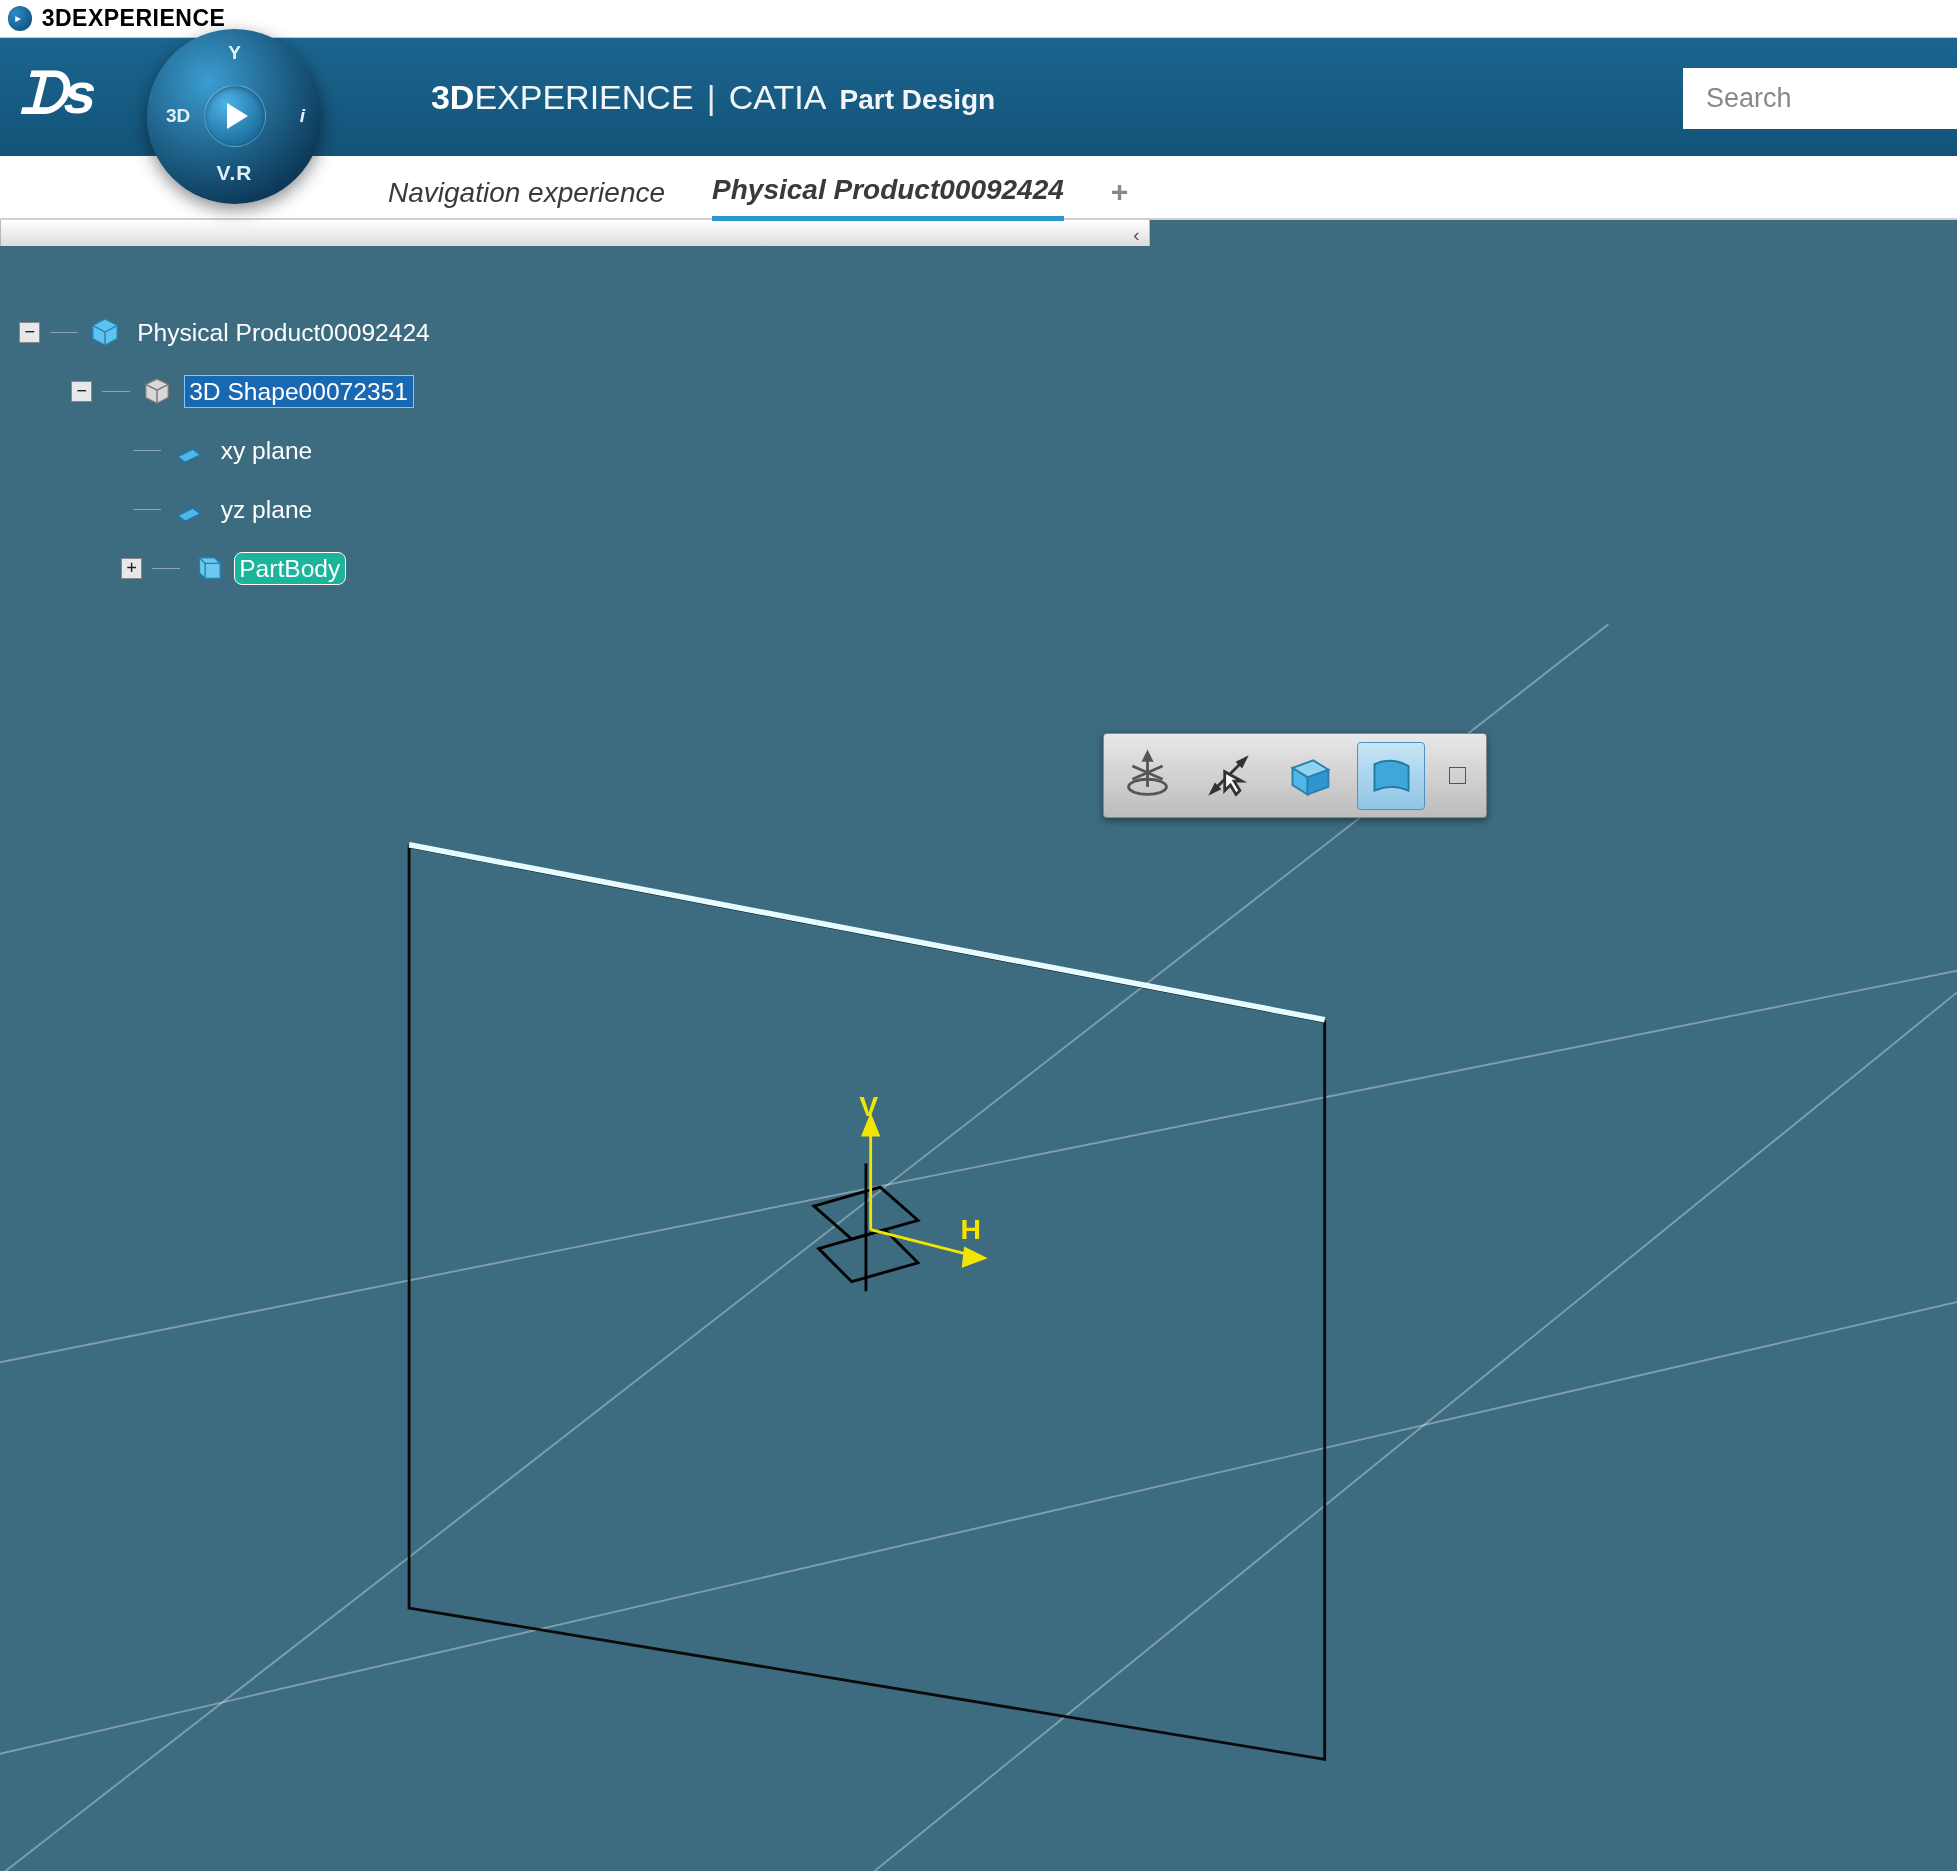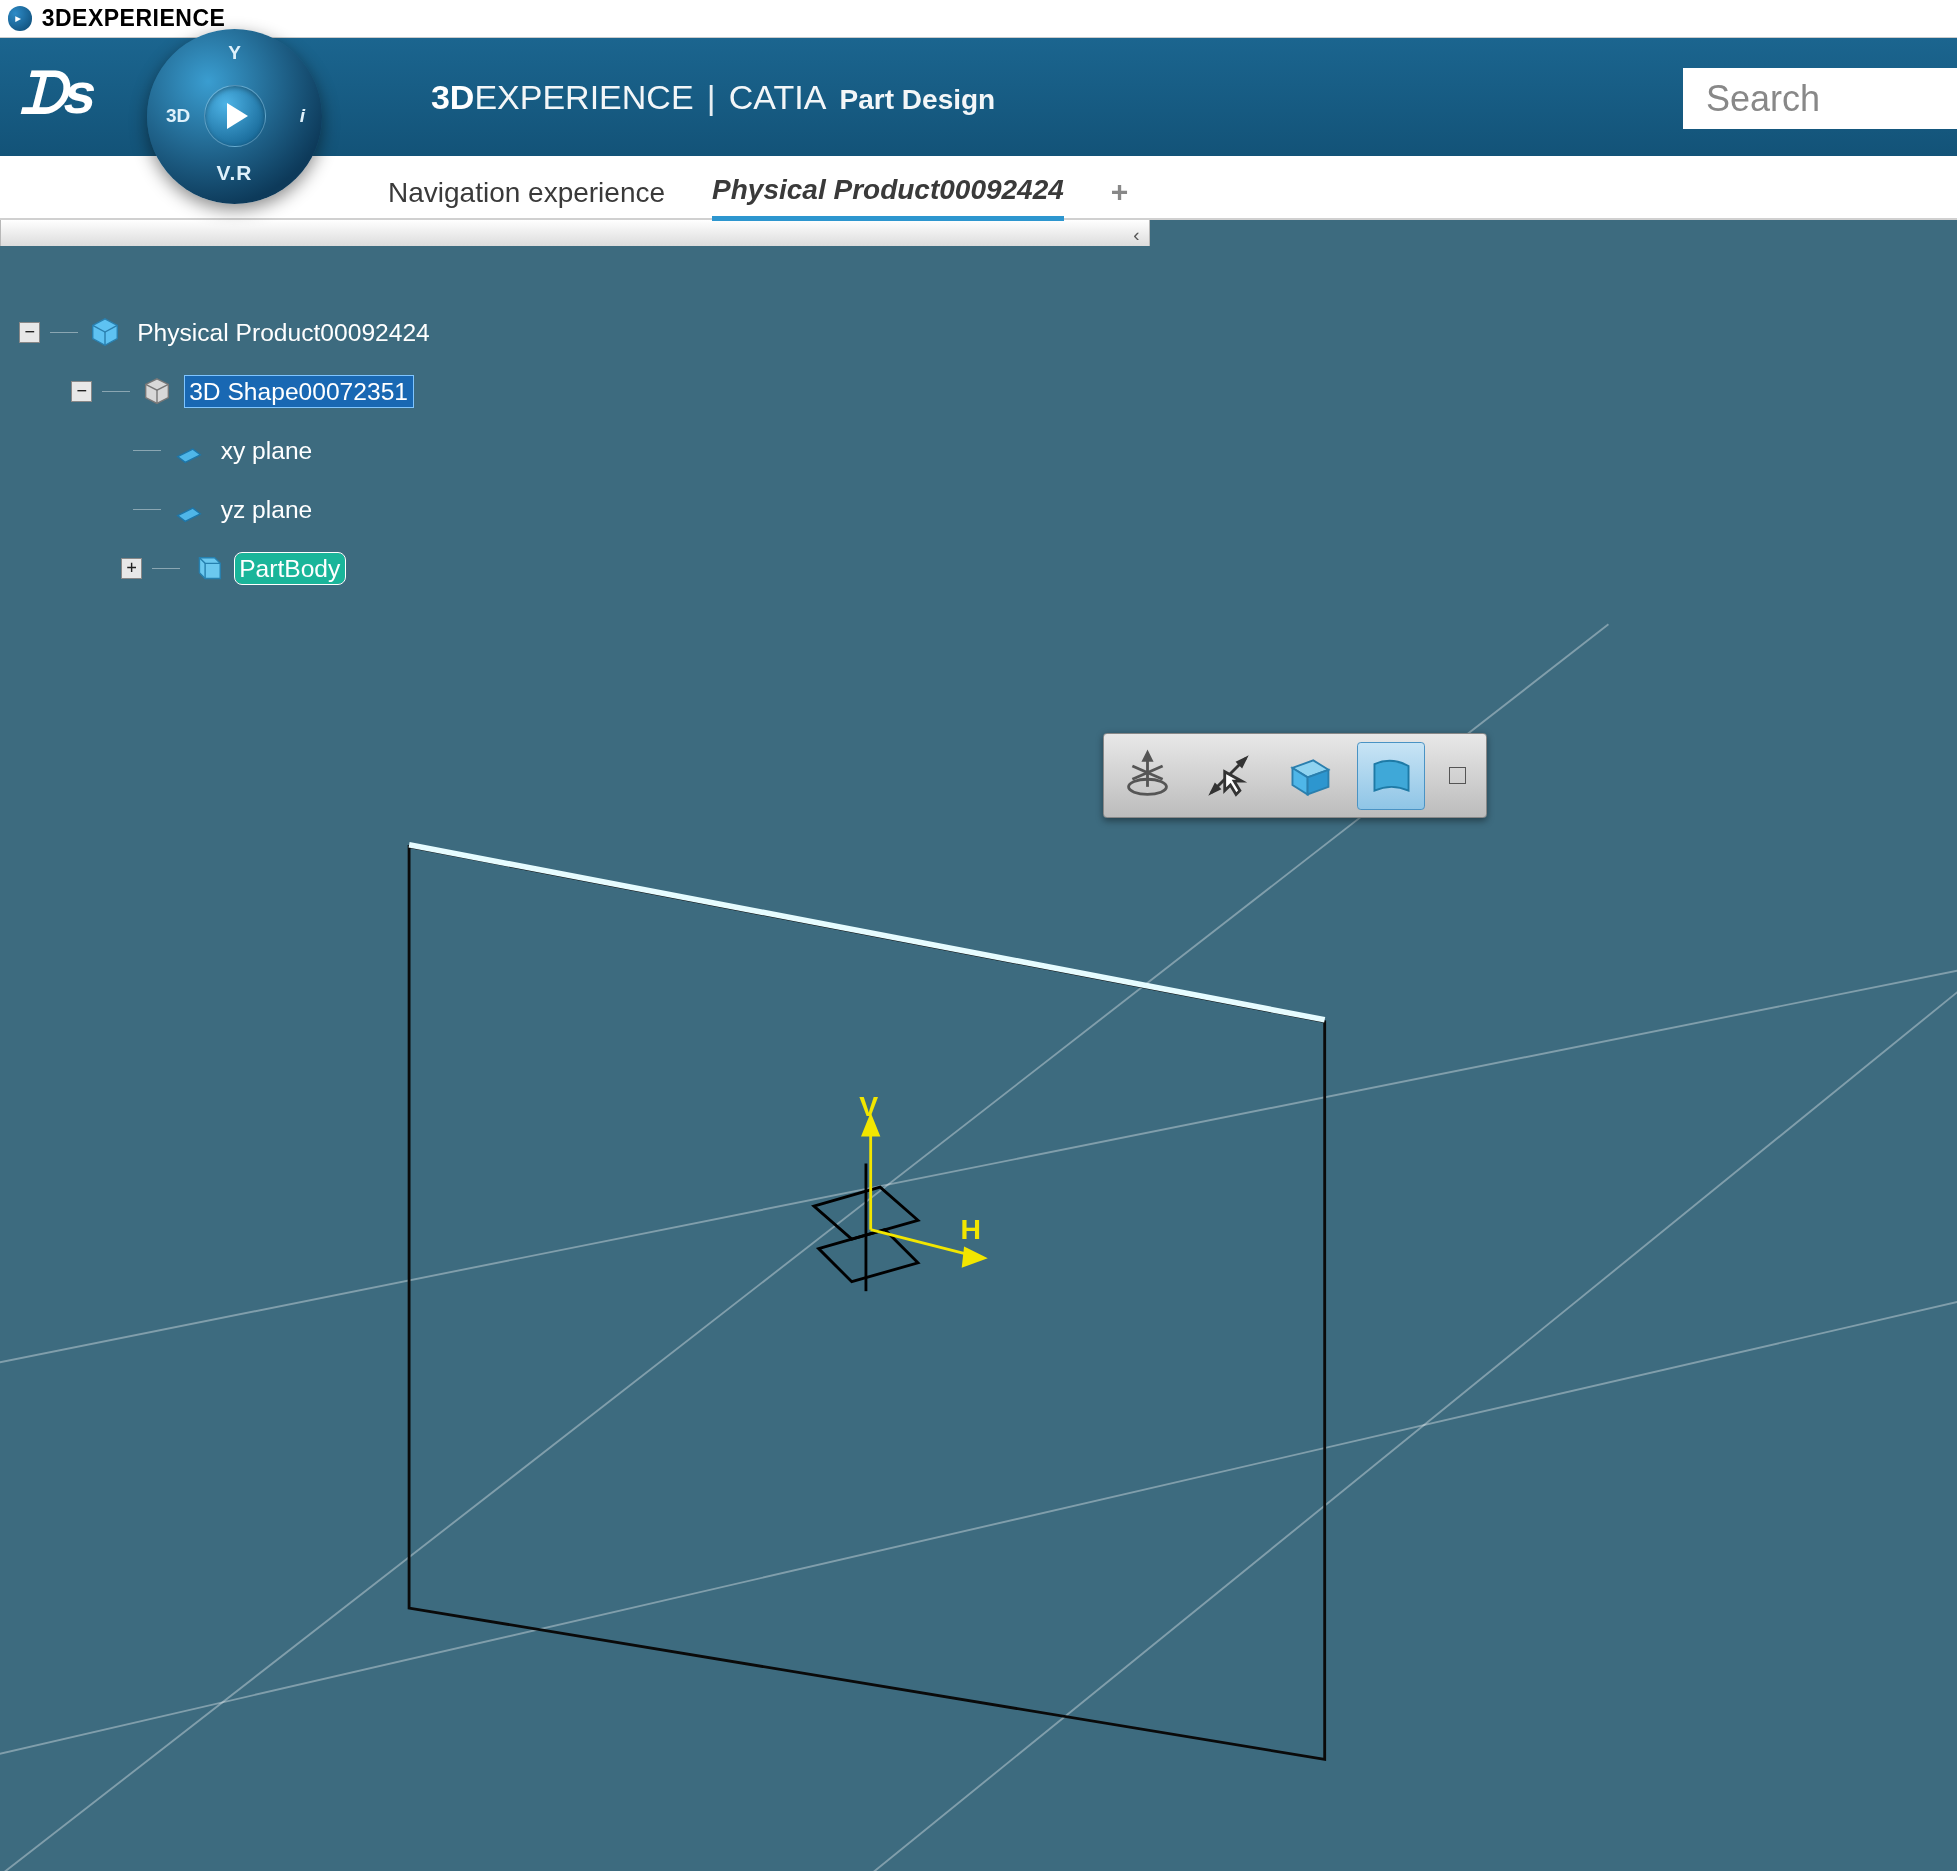--- a/index.html
+++ b/index.html
@@ -108,38 +108,39 @@
     .app-title .divider { margin: 0 13.2px; font-weight: 300; opacity: 0.9;}
     .app-title .module { font-weight: 700; font-size: 28px; opacity: 0.95; margin-left: 13.2px;}
     .search-box {
       position: absolute;
       right: 0;
       top: 30px;
       width: 274px;
       height: 61px;
       background: #fff;
       border: none;
-      font-size: 36px;
+      font-size: 27px;
       padding: 8px 23px;
       color: #404040;
       outline: none;
     }
     .search-box::placeholder { color: #888; }
     .tab-bar {
       height: 64px;
       background: #fff;
       display: flex;
       align-items: flex-end;
       padding-left: 388px;
       gap: 47px;
       border-bottom: 2.8px solid #d0d0d0;
     }
     .tab {
       font-size: 28px;
       color: #3a3a3a;
+      font-style: italic;
       padding-bottom: 9.5px;
       cursor: pointer;
     }
     .tab.active {
       font-weight: 700;
       font-style: italic;
       border-bottom: 5.7px solid #2d96cf;
       margin-bottom: -2.8px;
       padding-bottom: 9.5px;
     }

